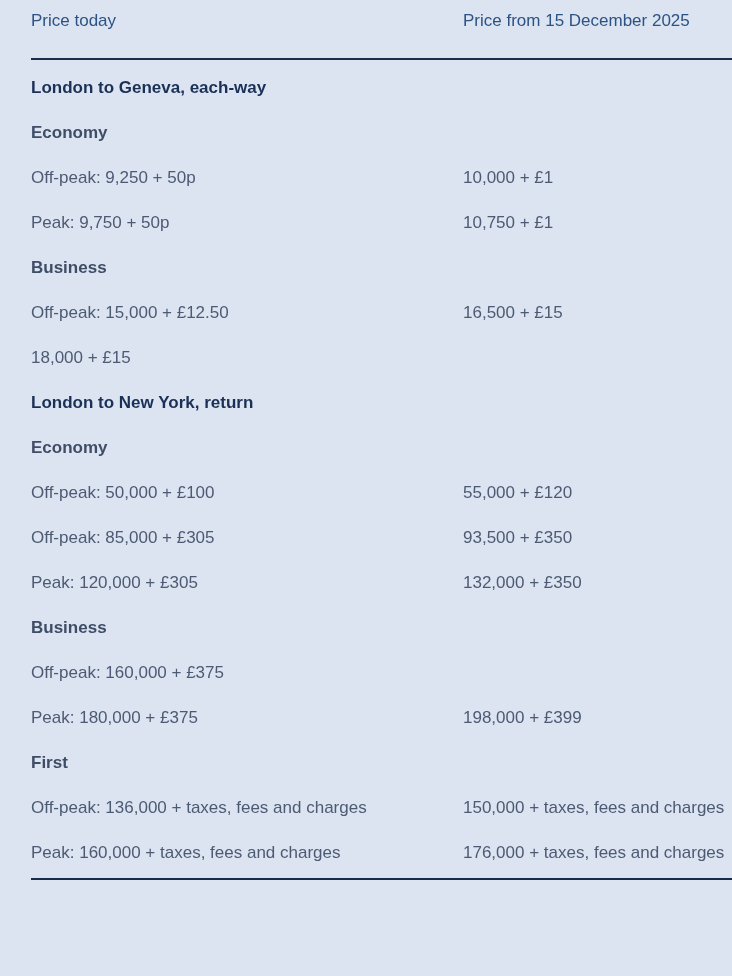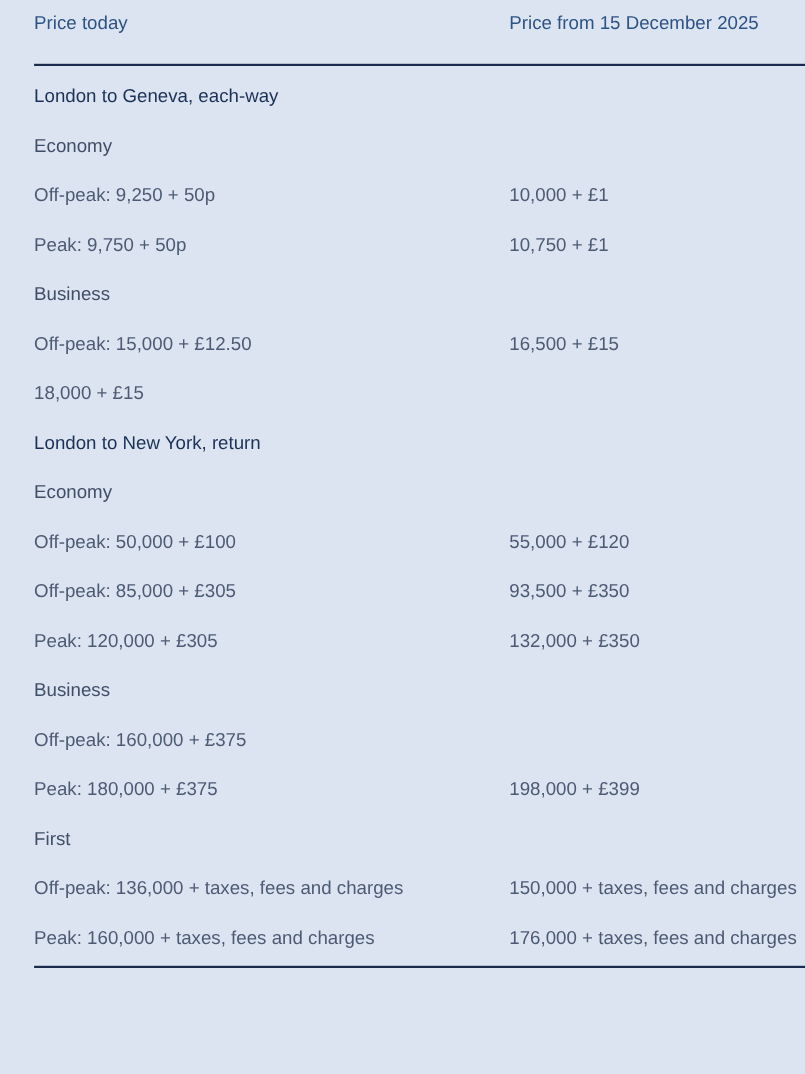--- a/index.html
+++ b/index.html
@@ -34,22 +34,22 @@
     padding-top:11px;
     color:var(--header);
   }
   .rows{margin-top:5px;}
   .row{
     height:45px;
     display:grid;
     grid-template-columns:432px 1fr;
     align-items:center;
   }
-  .row.route .cell{color:var(--route);font-weight:400;}
-  .row.cabin .cell{color:var(--cabin);}
+  .row.route .cell{color:var(--route);font-weight:700;}
+  .row.cabin .cell{color:var(--cabin);font-weight:bold;}
   .row.price .cell{color:var(--price);}
   .bottom-line{
     border-top:2px solid var(--line);
     margin-top:3px;
     height:0;
   }
   .cell{white-space:nowrap;}
 </style>
 </head>
 <body>

